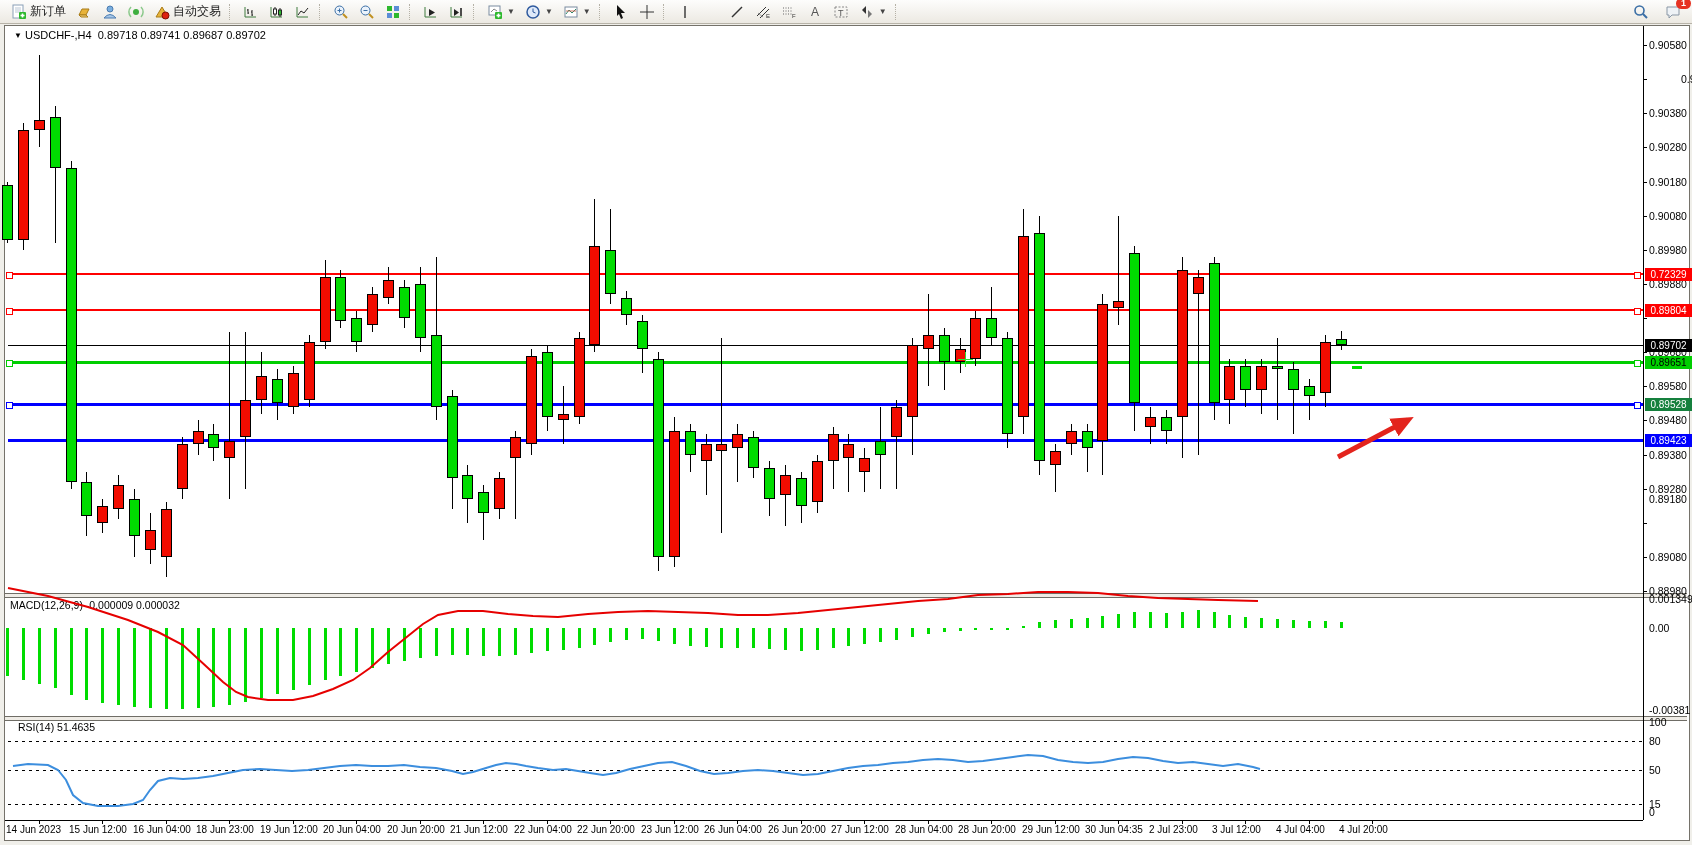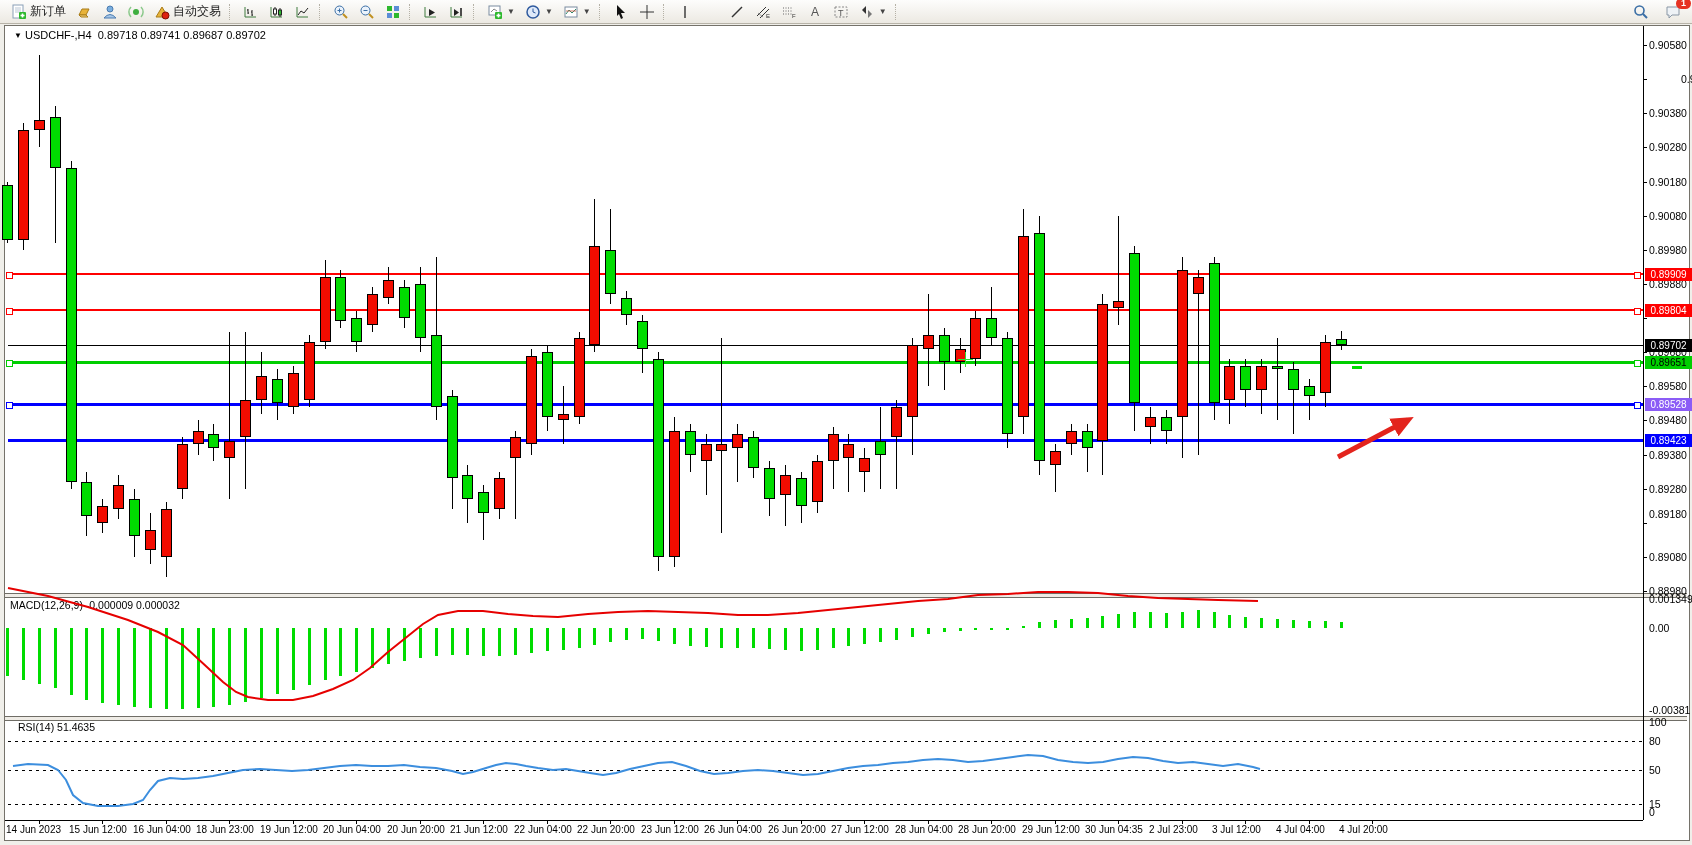--- a/index.html
+++ b/index.html
@@ -315,43 +315,43 @@
       <div class="pricelab" style="position:absolute;top:346px;">0.89680</div>
       <div class="ptick" style="position:absolute;top:386px;"></div>
       <div class="pricelab" style="position:absolute;top:380px;">0.89580</div>
       <div class="ptick" style="position:absolute;top:420px;"></div>
       <div class="pricelab" style="position:absolute;top:414px;">0.89480</div>
       <div class="ptick" style="position:absolute;top:455px;"></div>
       <div class="pricelab" style="position:absolute;top:449px;">0.89380</div>
       <div class="ptick" style="position:absolute;top:489px;"></div>
       <div class="pricelab" style="position:absolute;top:483px;">0.89280</div>
       <div class="ptick" style="position:absolute;top:523px;"></div>
-      <div class="pricelab" style="position:absolute;top:508px;text-align:center;">0.89180</div>
+      <div class="pricelab" style="position:absolute;top:493px;text-align:center;">0.89180</div>
       <div class="ptick" style="position:absolute;top:557px;"></div>
       <div class="pricelab" style="position:absolute;top:551px;">0.89080</div>
       <div class="ptick" style="position:absolute;top:591px;"></div>
       <div class="pricelab" style="position:absolute;top:585px;">0.88980</div>
       <div class="hline" style="position:absolute;left:8px;top:273px;width:1635px;height:2px;background:#ff0000;"></div>
       <div class="handle" style="position:absolute;left:6px;top:272px;border:1px solid #ff0000;"></div>
       <div class="handle" style="position:absolute;left:1634px;top:272px;border:1px solid #ff0000;"></div>
-      <div class="pbadge" style="position:absolute;top:268px;background:#ff0000;color:#ffffff;">0.89909</div>
+      <div class="pbadge" style="position:absolute;top:268px;background:#ff0000;color:#ffffff;">0.72329</div>
       <div class="hline" style="position:absolute;left:8px;top:309px;width:1635px;height:2px;background:#ff0000;"></div>
       <div class="handle" style="position:absolute;left:6px;top:308px;border:1px solid #ff0000;"></div>
       <div class="handle" style="position:absolute;left:1634px;top:308px;border:1px solid #ff0000;"></div>
       <div class="pbadge" style="position:absolute;top:304px;background:#ff0000;color:#ffffff;">0.89804</div>
       <div class="hline" style="position:absolute;left:8px;top:345px;width:1635px;height:1px;background:#000000;"></div>
       <div class="pbadge" style="position:absolute;top:339px;background:#000000;color:#ffffff;">0.89702</div>
       <div class="hline" style="position:absolute;left:8px;top:361px;width:1635px;height:3px;background:#00ce00;"></div>
       <div class="handle" style="position:absolute;left:6px;top:360px;border:1px solid #00ce00;"></div>
       <div class="handle" style="position:absolute;left:1634px;top:360px;border:1px solid #00ce00;"></div>
       <div class="pbadge" style="position:absolute;top:356px;background:#00ce00;color:#000000;">0.89651</div>
       <div class="hline" style="position:absolute;left:8px;top:403px;width:1635px;height:3px;background:#0000ff;"></div>
       <div class="handle" style="position:absolute;left:6px;top:402px;border:1px solid #0000ff;"></div>
       <div class="handle" style="position:absolute;left:1634px;top:402px;border:1px solid #0000ff;"></div>
-      <div class="pbadge" style="position:absolute;top:398px;background:#8b5cf6;color:#ffffff;">0.89528</div>
+      <div class="pbadge" style="position:absolute;top:398px;background:#15803d;color:#ffffff;">0.89528</div>
       <div class="hline" style="position:absolute;left:8px;top:439px;width:1635px;height:3px;background:#0000ff;"></div>
       <div class="pbadge" style="position:absolute;top:434px;background:#0000ff;color:#ffffff;">0.89423</div>
       <div class="wick" style="position:absolute;left:7px;top:182px;height:61px;"></div>
       <div class="body down" style="position:absolute;left:2px;top:185px;height:55px;"></div>
       <div class="wick" style="position:absolute;left:23px;top:123px;height:127px;"></div>
       <div class="body up" style="position:absolute;left:18px;top:130px;height:110px;"></div>
       <div class="wick" style="position:absolute;left:39px;top:55px;height:92px;"></div>
       <div class="body up" style="position:absolute;left:34px;top:120px;height:10px;"></div>
       <div class="wick" style="position:absolute;left:55px;top:106px;height:137px;"></div>
       <div class="body down" style="position:absolute;left:50px;top:117px;height:51px;"></div>

